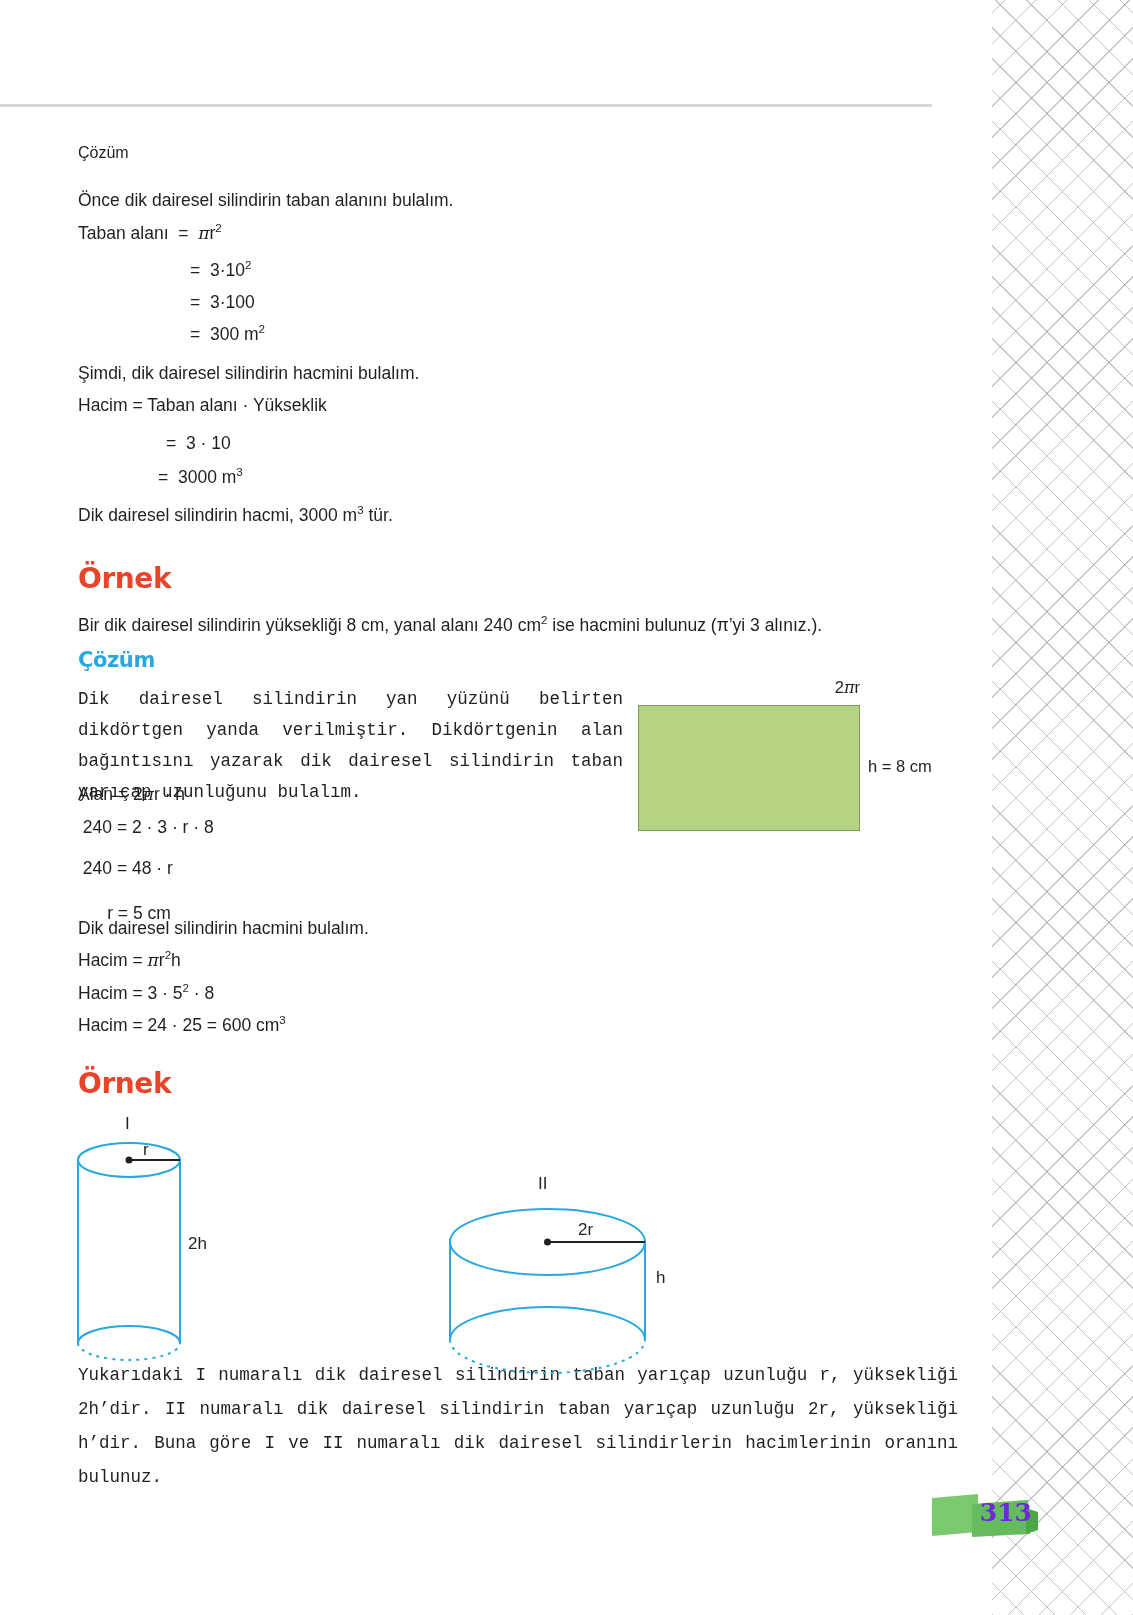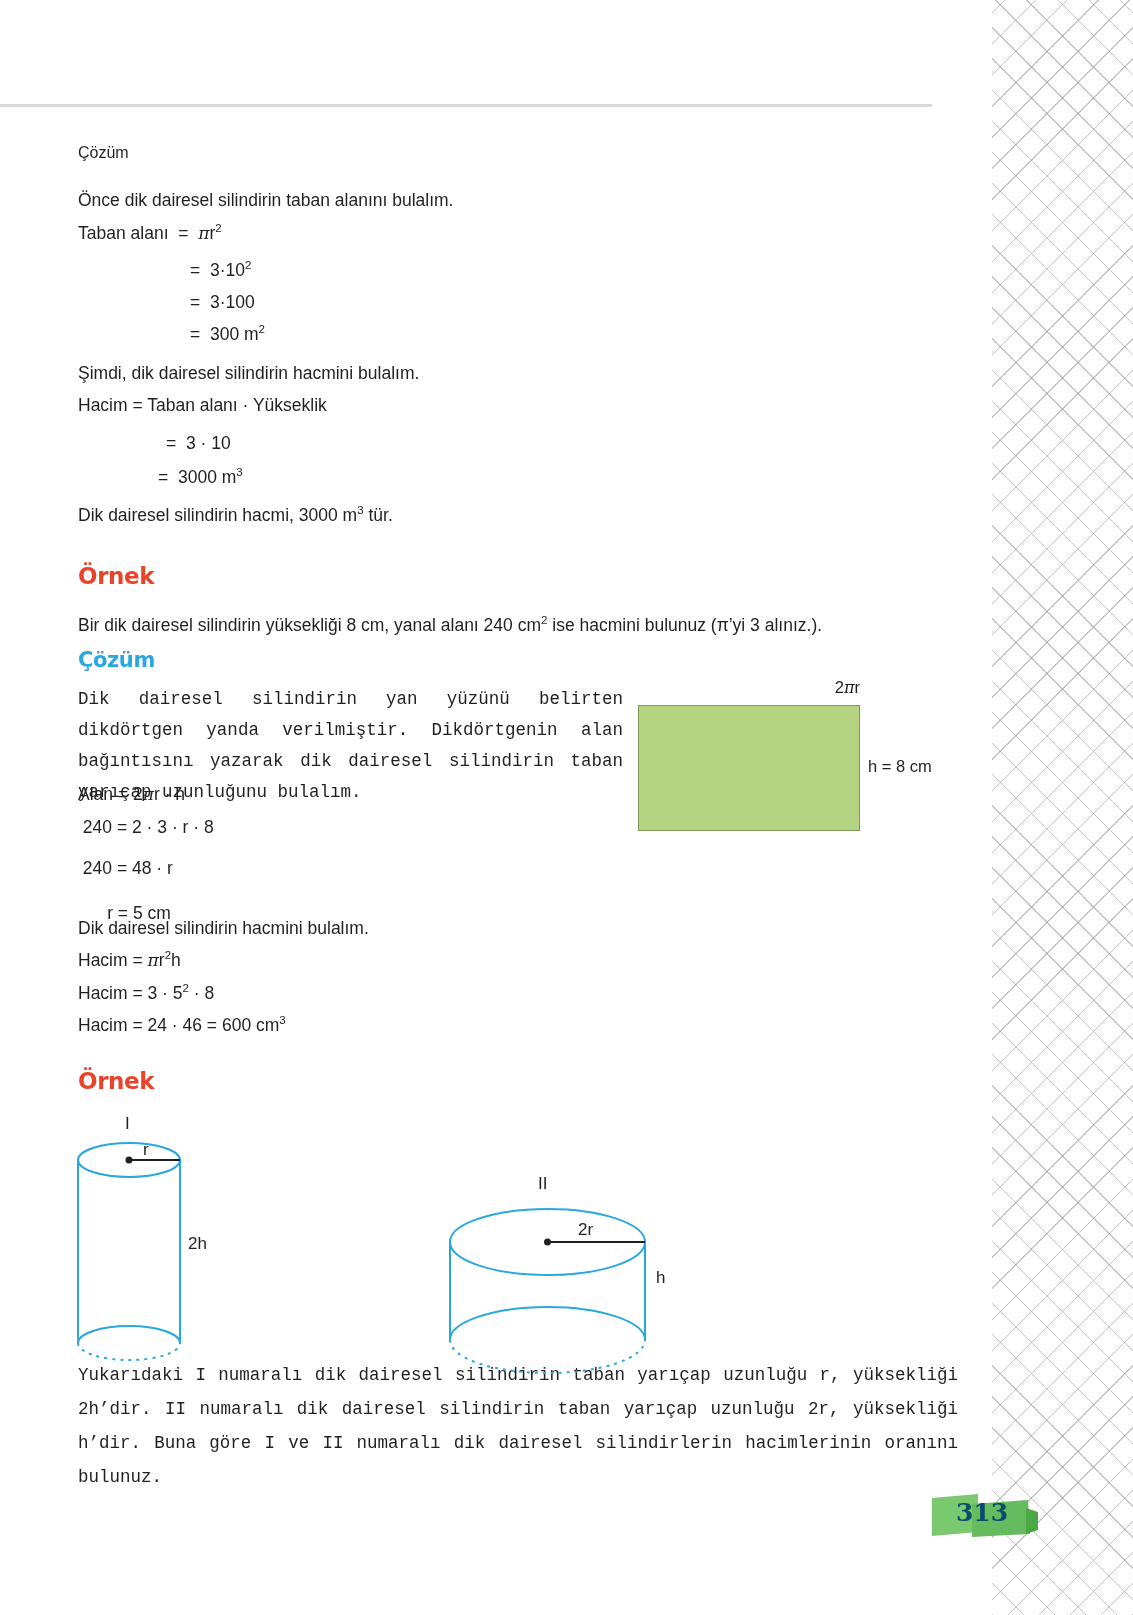--- a/index.html
+++ b/index.html
@@ -52,21 +52,21 @@
     color: #29a8e0;
     font-size: 21px;
     font-weight: bold;
     letter-spacing: -0.4px;
     font-family: "DejaVu Sans", sans-serif;
     margin: 0;
     line-height: 1;
   }
   .h-ornek {
     color: #e8442a;
-    font-size: 23px;
+    font-size: 28px;
     font-weight: bold;
     letter-spacing: -0.4px;
     font-family: "DejaVu Sans", sans-serif;
     margin: 0;
     line-height: 1;
   }
 
   .para {
     font-size: 17.5px;
     line-height: 30px;
@@ -127,25 +127,25 @@
     left: 932px;
     top: 1492px;
     z-index: 5;
     width: 110px;
     height: 48px;
   }
   #page-badge .num {
     position: absolute;
     left: 0; top: 0;
     width: 100px;
-    text-align: center;
+    text-align: right;
     line-height: 42px;
     font-size: 25px;
     font-weight: bold;
-    color: #0c4a6e;
+    color: #6d28d9;
     font-family: "DejaVu Serif", serif;
     z-index: 3;
   }
 </style>
 </head>
 <body>
 
 <div id="hatch-margin"></div>
 
 <div id="top-rule"></div>
@@ -179,21 +179,21 @@
 
   <div class="abs eq" style="left:0; top:779px;">Alan = 2<span class="pi">π</span>r · h</div>
   <div class="abs eq" style="left:0; top:812px;"> 240 = 2 · 3 · r · 8</div>
   <div class="abs eq" style="left:0; top:827px;margin-top:26px;"> 240 = 48 · r</div>
   <div class="abs eq" style="left:0; top:877px;margin-top:21px;">      r = 5 cm</div>
 
   <div class="abs para" style="left:0; top:913px;">Dik dairesel silindirin hacmini bulalım.</div>
 
   <div class="abs eq" style="left:0; top:945px;">Hacim = <span class="pi">π</span>r<sup>2</sup><span>h</span></div>
   <div class="abs eq" style="left:0; top:978px;"><span>Hacim = 3 · 5</span><sup>2</sup><span> · 8</span></div>
-  <div class="abs eq" style="left:0; top:1010px;"><span>Hacim = 24 · 46 = 600 cm</span><sup>3</sup></div>
+  <div class="abs eq" style="left:0; top:1010px;"><span>Hacim = 24 · 25 = 600 cm</span><sup>3</sup></div>
 
   <div class="abs h-ornek" style="left:0; top:1070px;">Örnek</div>
 
   <div class="abs para para-just" style="left:0; top:1358px; width:880px; line-height:34px;">Yukarıdaki I numaralı dik dairesel silindirin taban yarıçap uzunluğu r, yüksekliği 2h’dir. II numaralı dik dairesel silindirin taban yarıçap uzunluğu 2r, yüksekliği h’dir. Buna göre I ve II numaralı dik dairesel silindirlerin hacimlerinin oranını bulunuz.</div>
 
 </div>
 
 <div id="rect-figure">
   <div id="rect-top-label">2<span class="pi">π</span>r</div>
   <div id="green-rect"></div>

